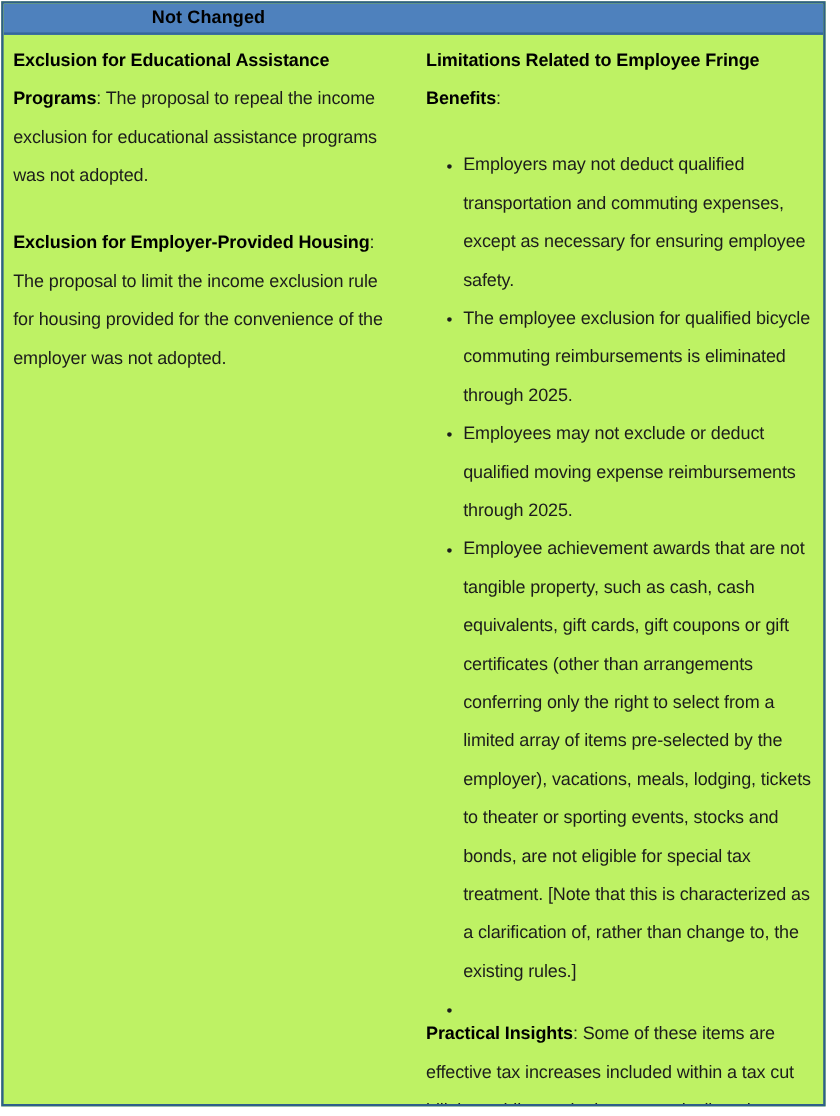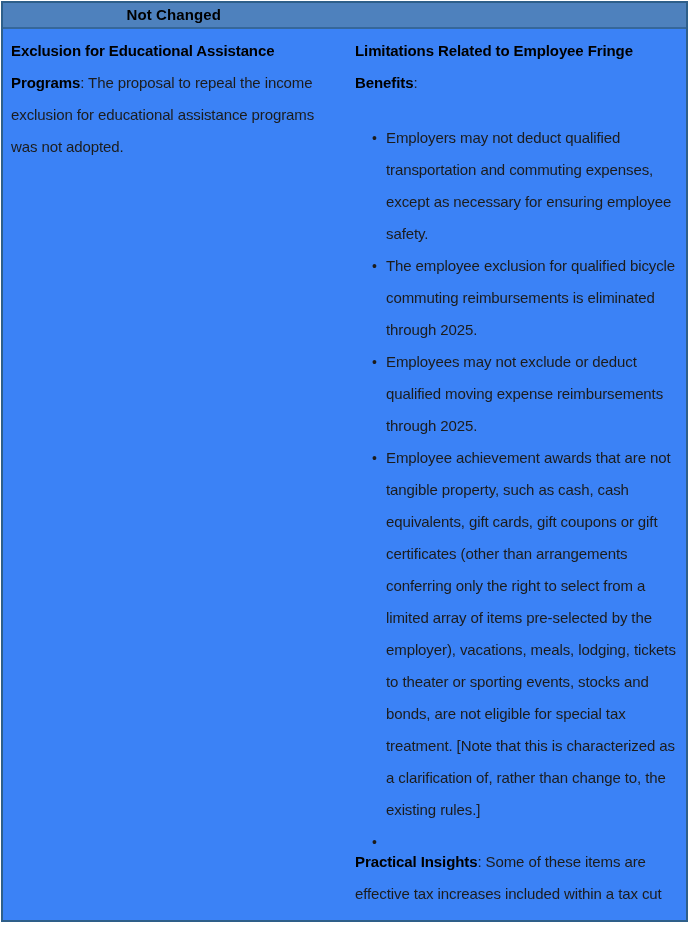--- a/index.html
+++ b/index.html
@@ -14,21 +14,21 @@
     width: 700px;
     height: 930px;
     padding: 1px 12px 8px 1px;
   }
   .doc-table {
     width: 687px;
     height: 921px;
     border: 2px solid #2e5f8a;
     display: flex;
     flex-direction: column;
-    background: #3b82f6;
+    background: #bef264;
     overflow: hidden;
   }
   .thead {
     display: grid;
     grid-template-columns: 1fr 1fr;
     background: #4e81bd;
     border-bottom: 2px solid #35679b;
     flex: 0 0 auto;
   }
   .th {
@@ -87,20 +87,21 @@
   <div class="doc-table">
 
     <div class="thead">
       <div class="th">Not Changed</div>
     </div>
 
     <div class="tbody">
 
       <div class="td td-left">
         <p><b>Exclusion for Educational Assistance Programs</b><span>: The proposal to repeal the income exclusion for educational assistance programs was not adopted.</span></p>
+        <p><b>Exclusion for Employer-Provided Housing</b><span>: The proposal to limit the income exclusion rule for housing provided for the convenience of the employer was not adopted.</span></p>
       </div>
 
       <div class="td td-right">
         <p class="heading"><b>Limitations Related to Employee Fringe Benefits</b><span>:</span></p>
 
         <ul class="fringe-list">
           <li><span class="bullet">•</span><span>Employers may not deduct qualified transportation and commuting expenses, except as necessary for ensuring employee safety.</span></li>
           <li><span class="bullet">•</span><span>The employee exclusion for qualified bicycle commuting reimbursements is eliminated through 2025.</span></li>
           <li><span class="bullet">•</span><span>Employees may not exclude or deduct qualified moving expense reimbursements through 2025.</span></li>
           <li><span class="bullet">•</span><span>Employee achievement awards that are not tangible property, such as cash, cash equivalents, gift cards, gift coupons or gift certificates (other than arrangements conferring only the right to select from a limited array of items pre-selected by the employer), vacations, meals, lodging, tickets to theater or sporting events, stocks and bonds, are not eligible for special tax treatment. [Note that this is characterized as a clarification of, rather than change to, the existing rules.]</span></li>

